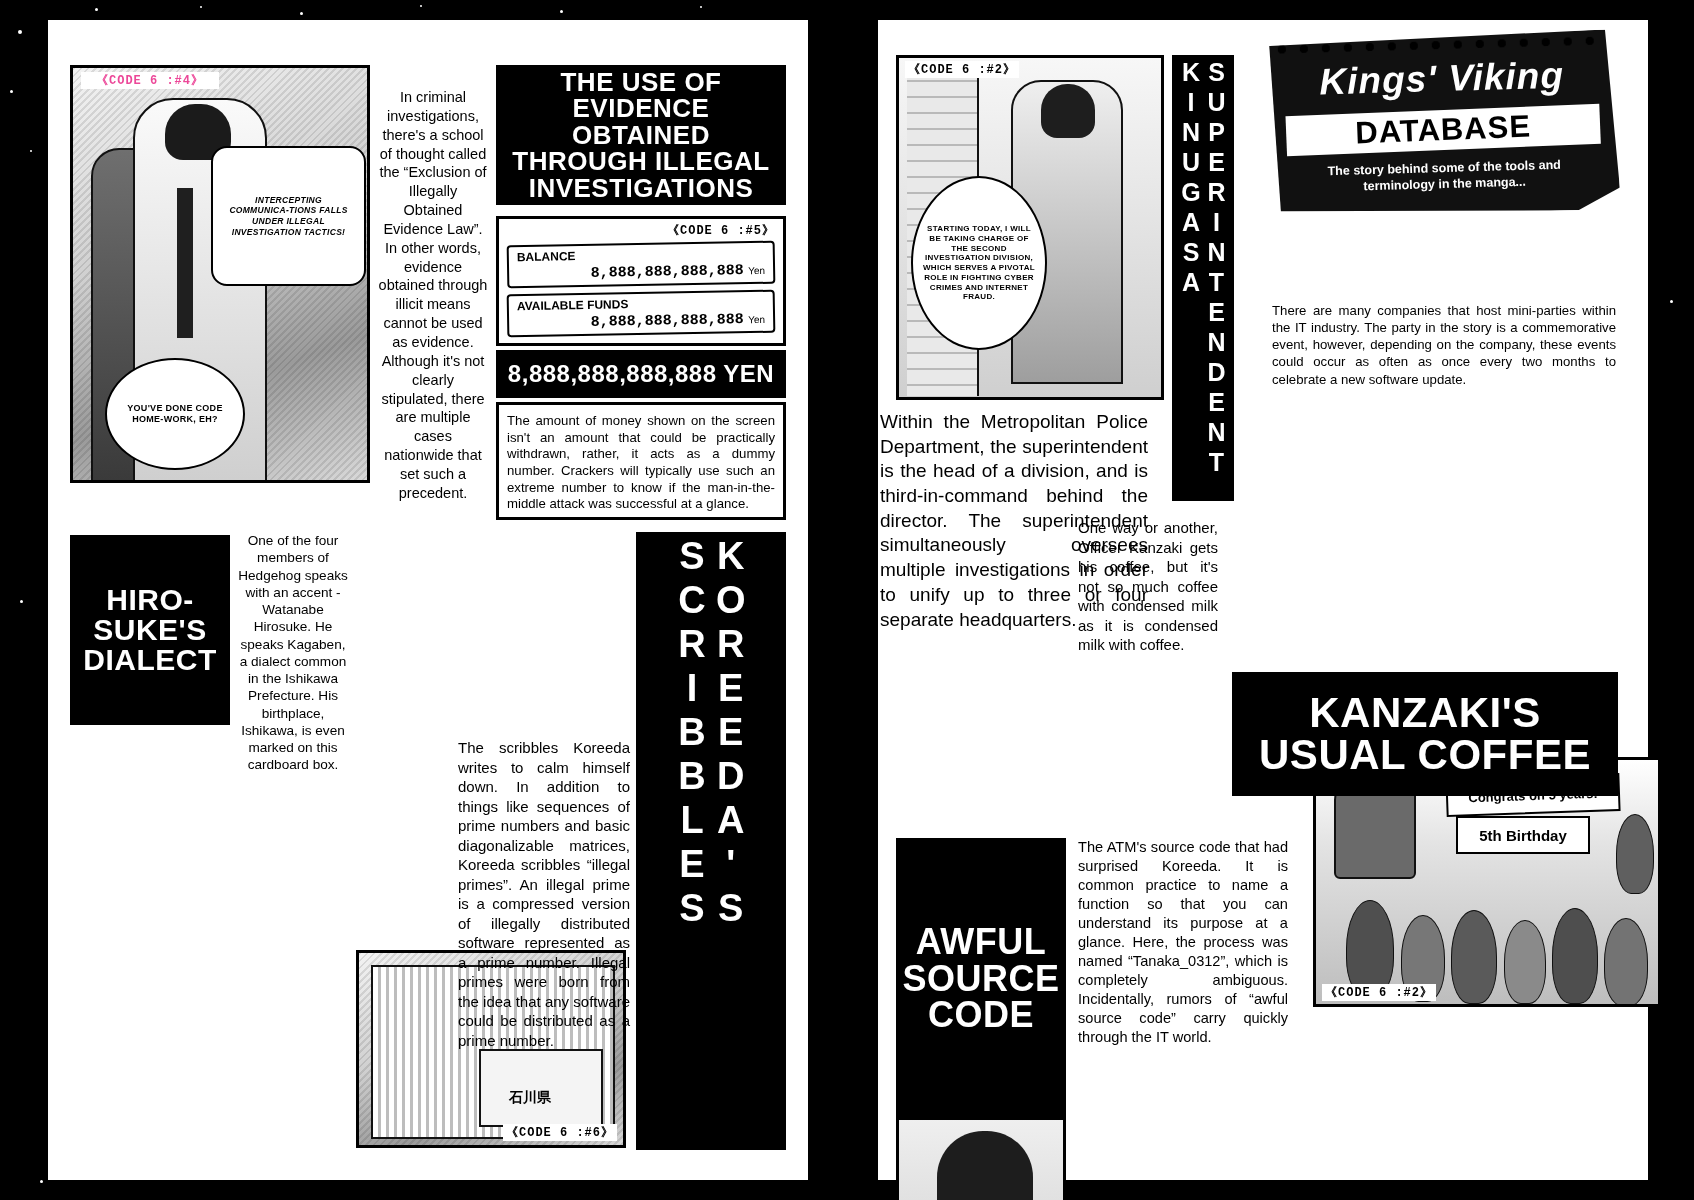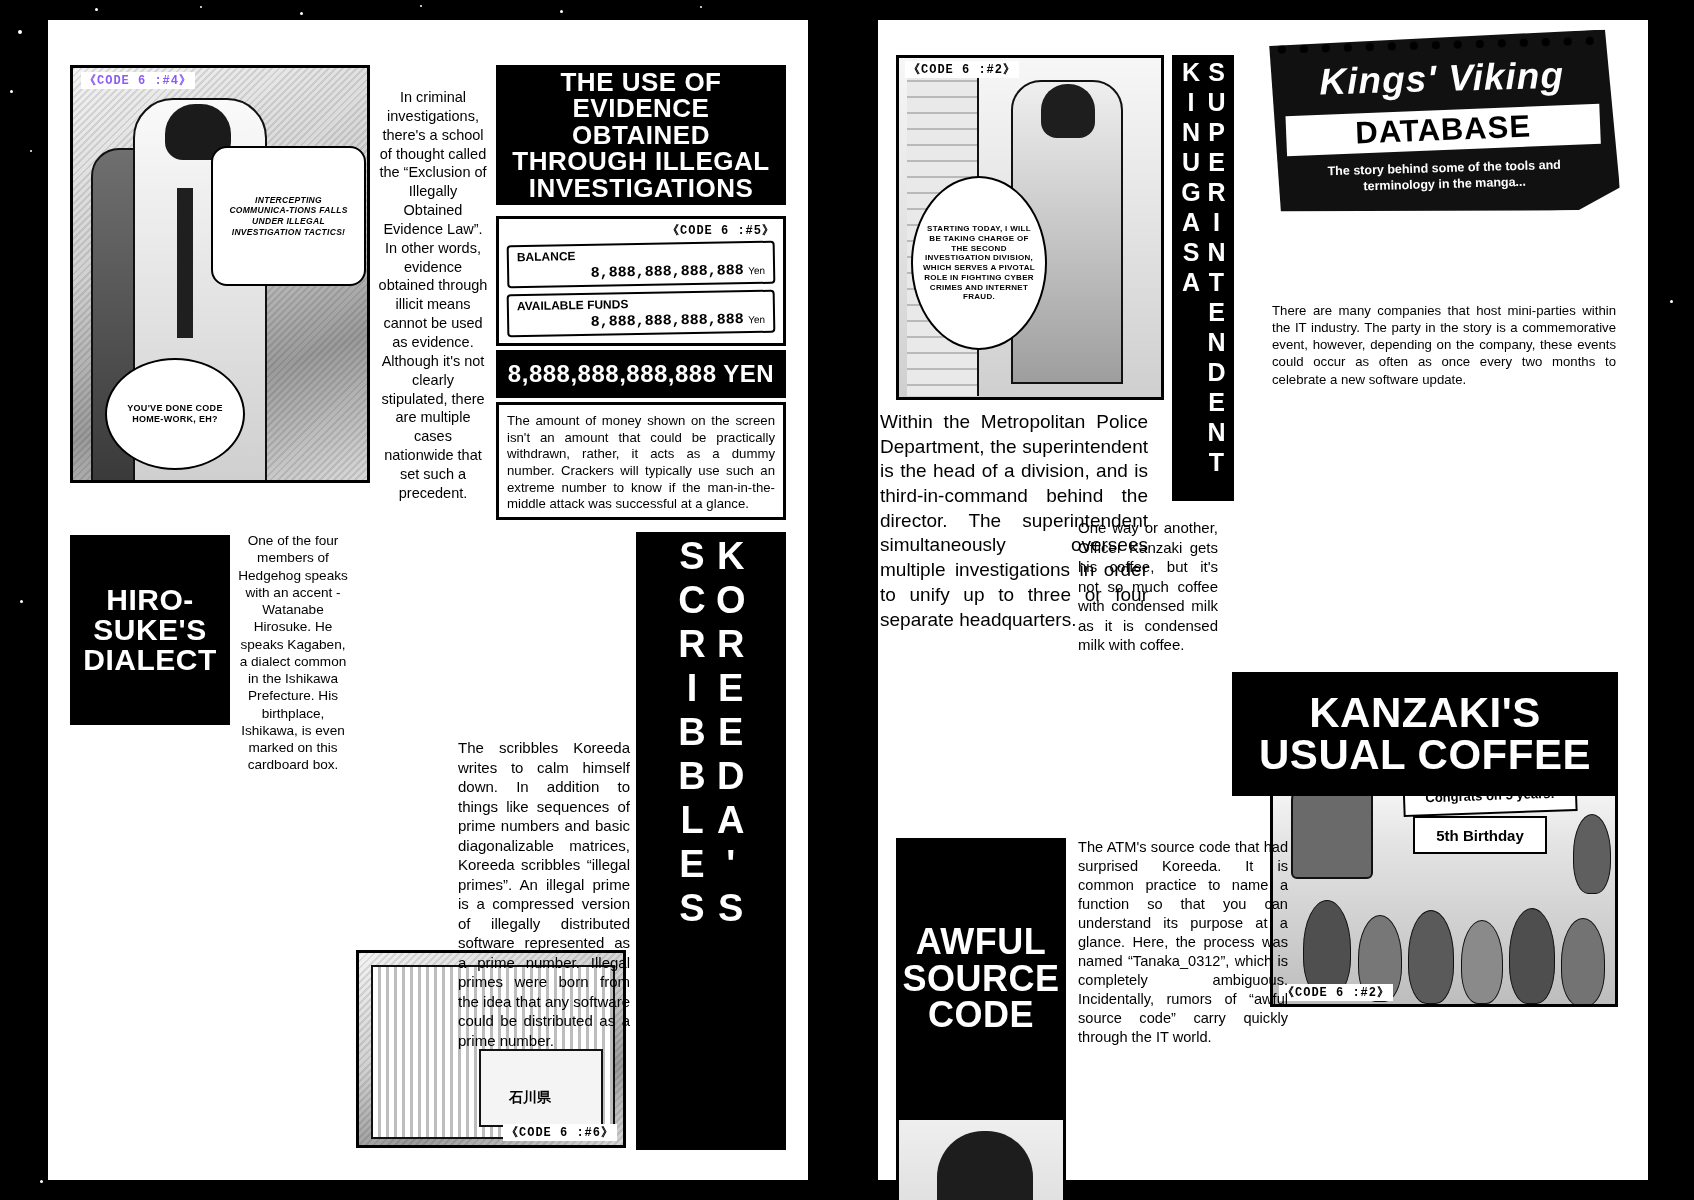--- a/index.html
+++ b/index.html
@@ -50,21 +50,21 @@
 
   
   .banner{position:absolute;background:#111;transform:rotate(-1.6deg);}
   .perf{position:absolute;top:6px;left:10px;right:10px;height:10px;
         background:radial-gradient(circle at 6px 5px, #000 4px, transparent 4.5px) repeat-x;
         background-size:22px 12px;}
   .kv-title{color:#fff;font-weight:bold;text-align:center;letter-spacing:1px;}
 
   .db-title{background:#000;color:#fff;text-align:center;font-weight:bold;}
 
-  .party-art{position:relative;overflow:hidden;background:#e6e6e6;}
+  .party-art{position:relative;overflow:hidden;background:#e6e6e6;margin-left:43px;}
   .party-art::before{content:"";position:absolute;inset:0;
      background:linear-gradient(180deg,#ffffff 0%,#e3e3e3 35%,#bdbdbd 100%);}
   .ppl{position:absolute;border-radius:50% 50% 40% 40%;background:#4f4f4f;border:1.5px solid #111;}
   .sign{position:absolute;background:#fff;border:2px solid #000;display:flex;align-items:center;justify-content:center;
         font-weight:bold;font-family:"Liberation Sans",sans-serif;}
 </style>
 </head>
 <body>
 
 <div class="page">
@@ -88,21 +88,21 @@
       <div class="fig" style="left:18px;top:80px;width:70px;height:330px;border-radius:28px 28px 0 0;background:linear-gradient(180deg,#6f6f6f,#3a3a3a);"></div>
       <div class="figlight" style="left:60px;top:30px;width:130px;height:380px;border-radius:40px 40px 0 0;"></div>
       <div style="position:absolute;left:92px;top:36px;width:66px;height:56px;background:#1b1b1b;border-radius:30px 30px 18px 18px;"></div>
       <div style="position:absolute;left:104px;top:120px;width:16px;height:150px;background:#1f1f1f;"></div>
       <div class="bub rect" style="left:138px;top:78px;width:125px;height:110px;font-size:8.5px;padding:13px;line-height:1.25;font-style:italic;">
         <span>INTERCEPTING COMMUNICA-TIONS FALLS UNDER ILLEGAL INVESTIGATION TACTICS!</span>
       </div>
       <div class="bub" style="left:32px;top:290px;width:120px;height:92px;font-size:9px;padding:8px;line-height:1.25;">
         <span>YOU'VE DONE CODE HOME-WORK, EH?</span>
       </div>
-      <div class="panel-label code-tag" style="left:8px;top:4px;font-size:12px;color:#8b5cf6;background:#fff;padding:0 3px;">《CODE 6 :#4》</div>
+      <div class="panel-label code-tag" style="left:8px;top:4px;font-size:12px;color:#ec4899;background:#fff;padding:0 15px;">《CODE 6 :#4》</div>
     </div>
 
     <div class="blk body-txt" style="left:330px;top:68px;width:110px;height:400px;font-size:14.5px;line-height:1.3;text-align:center;">In criminal investigations, there's a school of thought called the “Exclusion of Illegally Obtained Evidence Law”. In other words, evidence obtained through illicit means cannot be used as evidence. Although it's not clearly stipulated, there are multiple cases nationwide that set such a precedent.</div>
 
     <div class="blk bord inv" style="left:448px;top:45px;width:290px;height:140px;display:flex;align-items:center;justify-content:center;">
       <div class="ttl" style="font-size:26px;text-align:center;padding:0 8px;">THE USE OF EVIDENCE OBTAINED THROUGH ILLEGAL INVESTIGATIONS</div>
     </div>
 
     <div class="blk bord" style="left:448px;top:196px;width:290px;height:130px;background:#fff;">
       <div class="code-tag" style="position:absolute;right:8px;top:3px;font-size:12px;">《CODE 6 :#5》</div>

